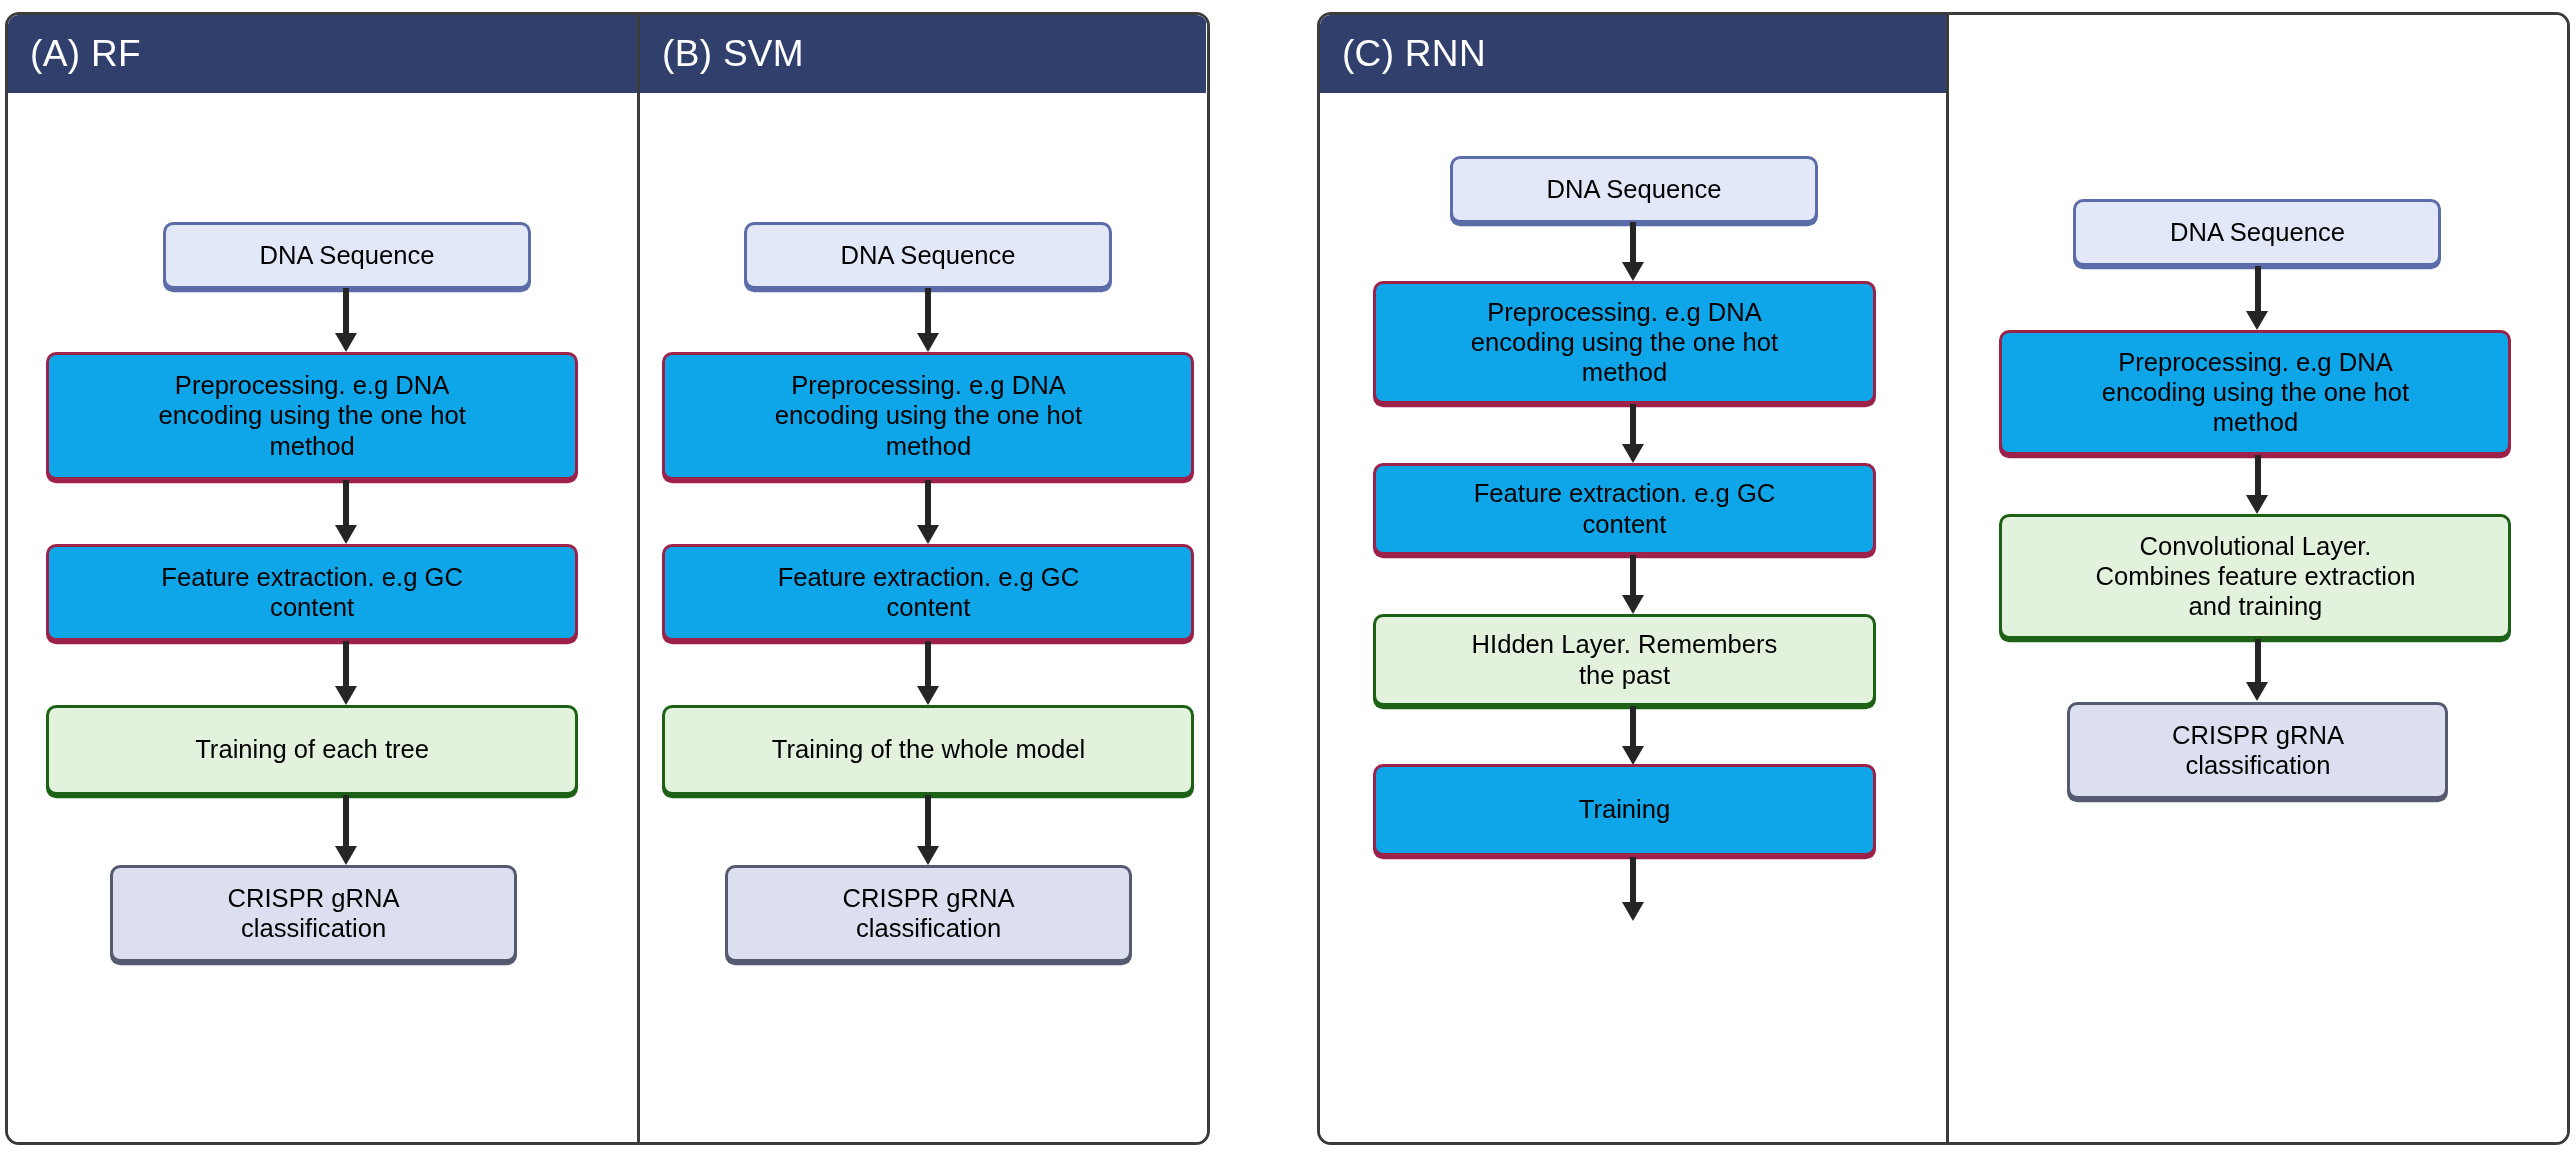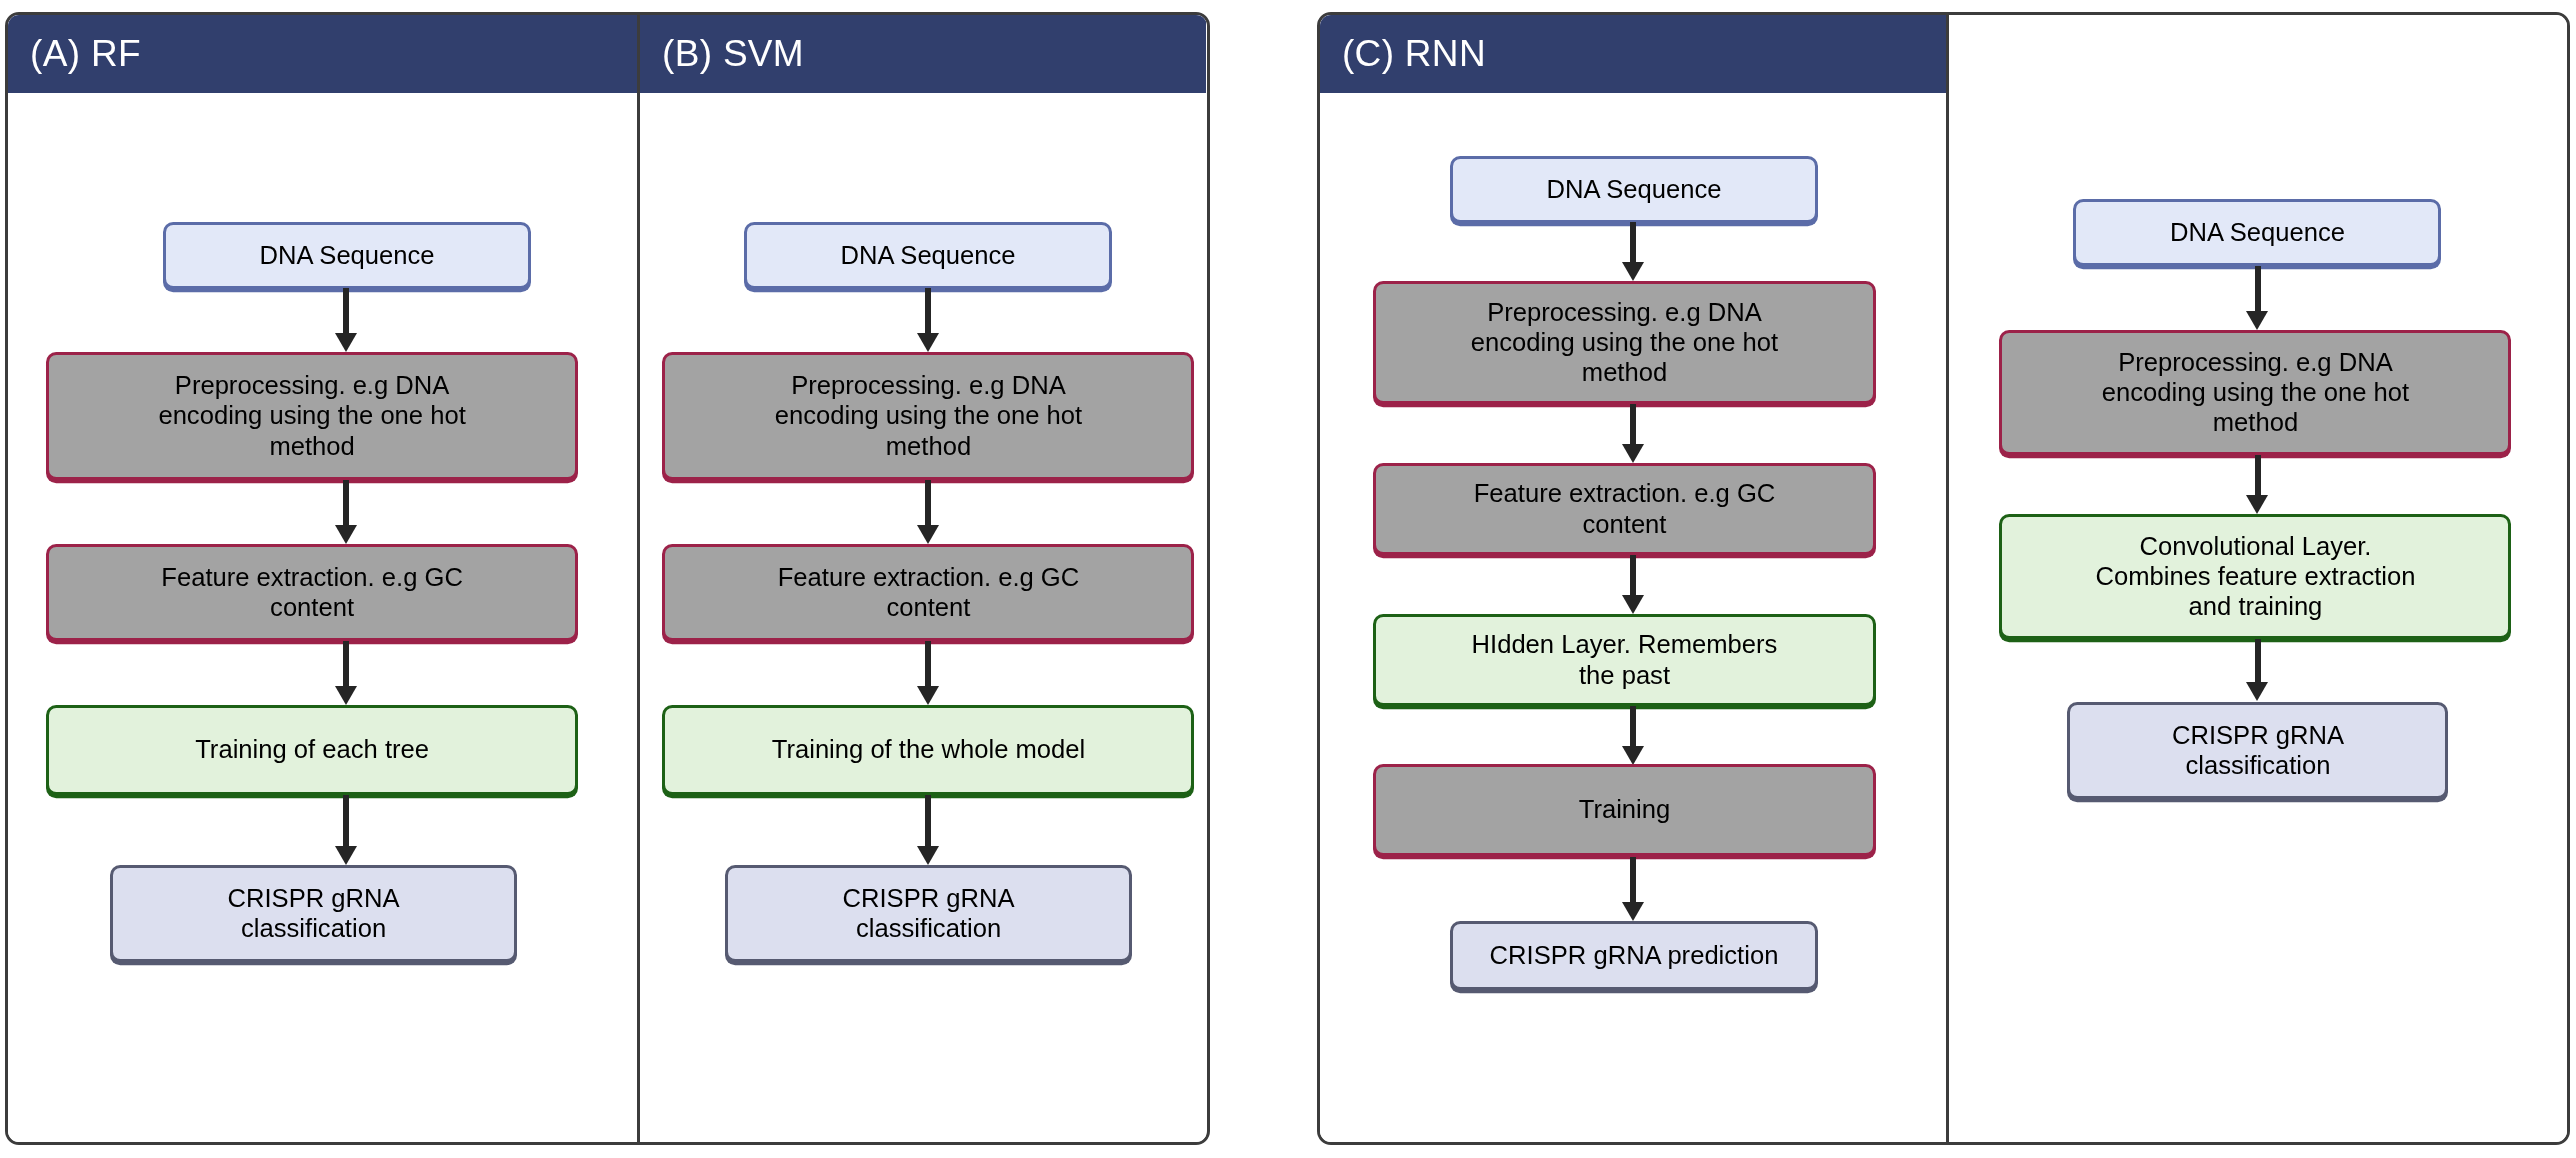--- a/index.html
+++ b/index.html
@@ -71,21 +71,21 @@
     align-items: center;
     justify-content: center;
     text-align: center;
     color: #000000;
     font-size: 25.6px;
     line-height: 1.18;
     padding: 12px 9px;
     white-space: pre-line;
   }
   .node.blue     { background: #e2e8f8; border: 3.8px solid #5b6ca8; box-shadow: 0 3.2px 0 0 #5b6ca8; }
-  .node.pink     { background: #a3a3a3; border: 3.8px solid #9c2249; box-shadow: 0 3.2px 0 0 #9c2249; }
+  .node.pink     { background: #0ea5e9; border: 3.8px solid #9c2249; box-shadow: 0 3.2px 0 0 #9c2249; }
   .node.green    { background: #e2f2dc; border: 3.8px solid #1d6116; box-shadow: 0 3.2px 0 0 #1d6116; }
   .node.lavender { background: #dcdfef; border: 3.8px solid #565a71; box-shadow: 0 3.2px 0 0 #565a71; }
 
   
   .arrow {
     position: absolute;
     width: 23px;
     pointer-events: none;
   }
   .arrow .shaft {
@@ -231,21 +231,20 @@
           <div class="head" style="top:40px;"></div>
       </div>
 
       <div class="node pink" style="left:53px; top:671px; width:503px; height:92px;">Training</div>
 
       <div class="arrow" style="left:302px; top:764px; height:64px;">
         <div class="shaft" style="height:45px;"></div>
           <div class="head" style="top:45px;"></div>
       </div>
 
-      <div class="node lavender" style="left:130px; top:828px; width:368px; height:69px;">CRISPR gRNA prediction</div>
 
     </div>
   </div>
 
   <div class="panel" id="panel-d">
     <div class="panel-body">
 
       <div class="node blue" style="left:124px; top:184px; width:368px; height:67px;">DNA Sequence</div>
 
       <div class="arrow" style="left:297px; top:251px; height:64px;">

